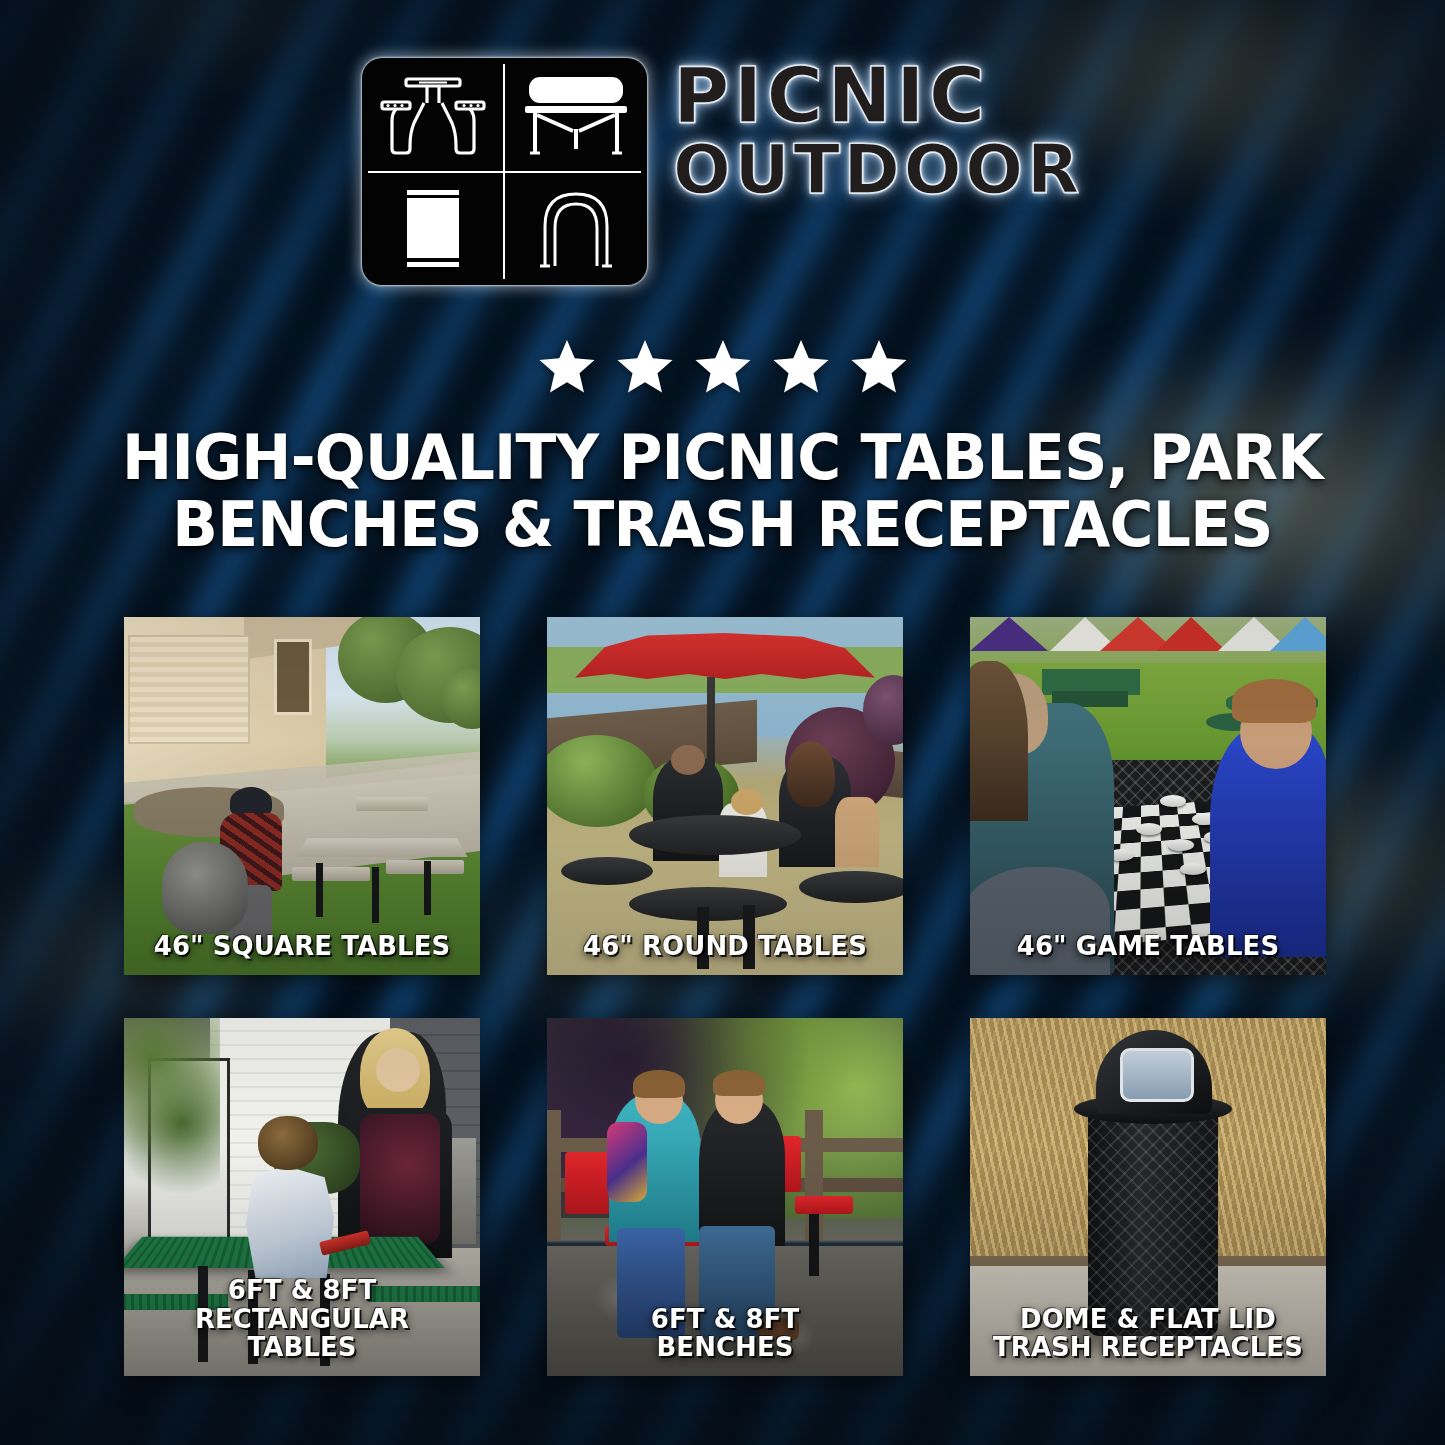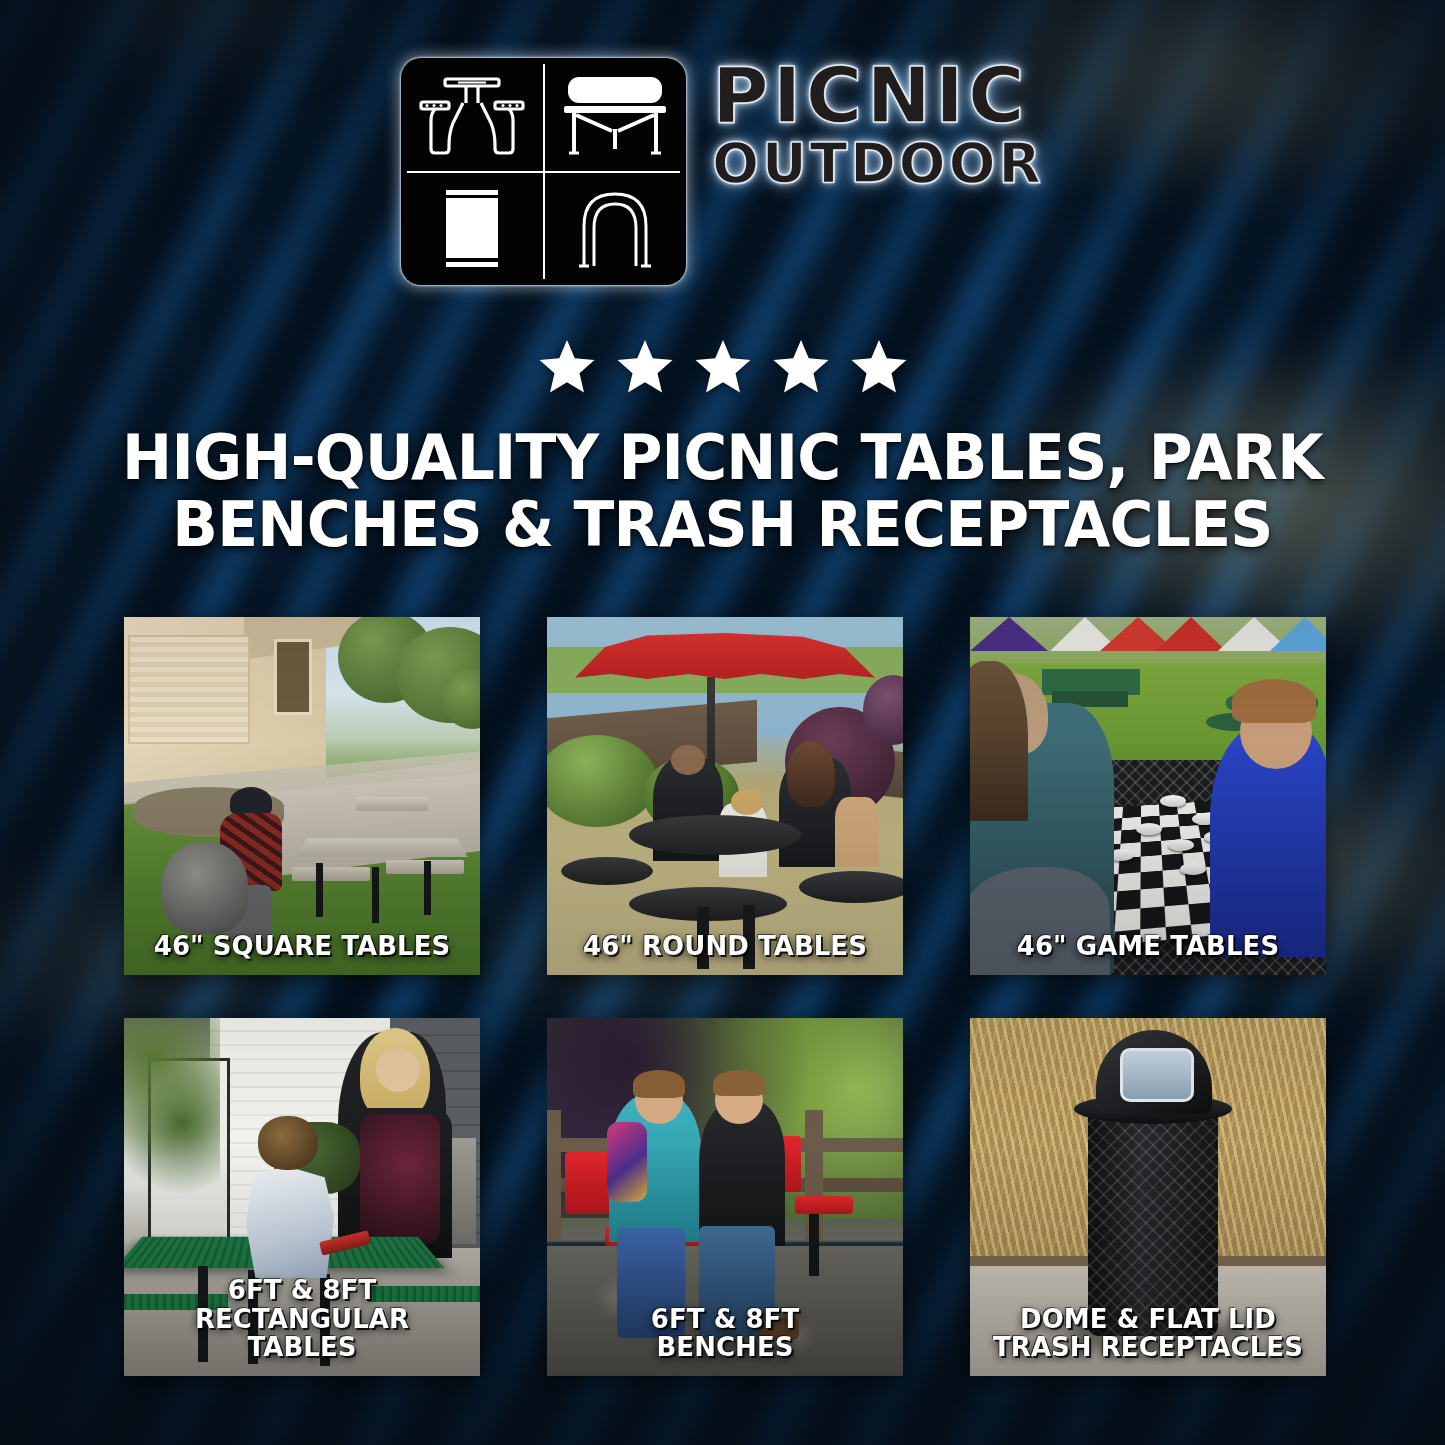--- a/index.html
+++ b/index.html
@@ -84,21 +84,21 @@
     text-shadow:
       0 0 2px rgba(255,255,255,.98),
       0 0 5px rgba(222,238,252,.95),
       0 0 11px rgba(190,220,250,.8),
       0 0 22px rgba(150,195,240,.55),
       1px 1px 0 rgba(255,255,255,.35);
     -webkit-text-stroke:1.4px rgba(238,246,255,.9);
     white-space:nowrap;
   }
   .bl1{font-size:77px;}
-  .bl2{font-size:55px;margin-top:6px;}
+  .bl2{font-size:68px;margin-top:6px;}
   .bl3{font-size:77px;margin-top:6px;}
 
   
   .stars{
     position:absolute;left:0;right:0;top:336px;
     display:flex;justify-content:center;align-items:center;gap:16px;
   }
   .star{
     width:62px;height:60px;color:#ffffff;display:block;
     filter:drop-shadow(0 2px 4px rgba(0,0,0,.55));

